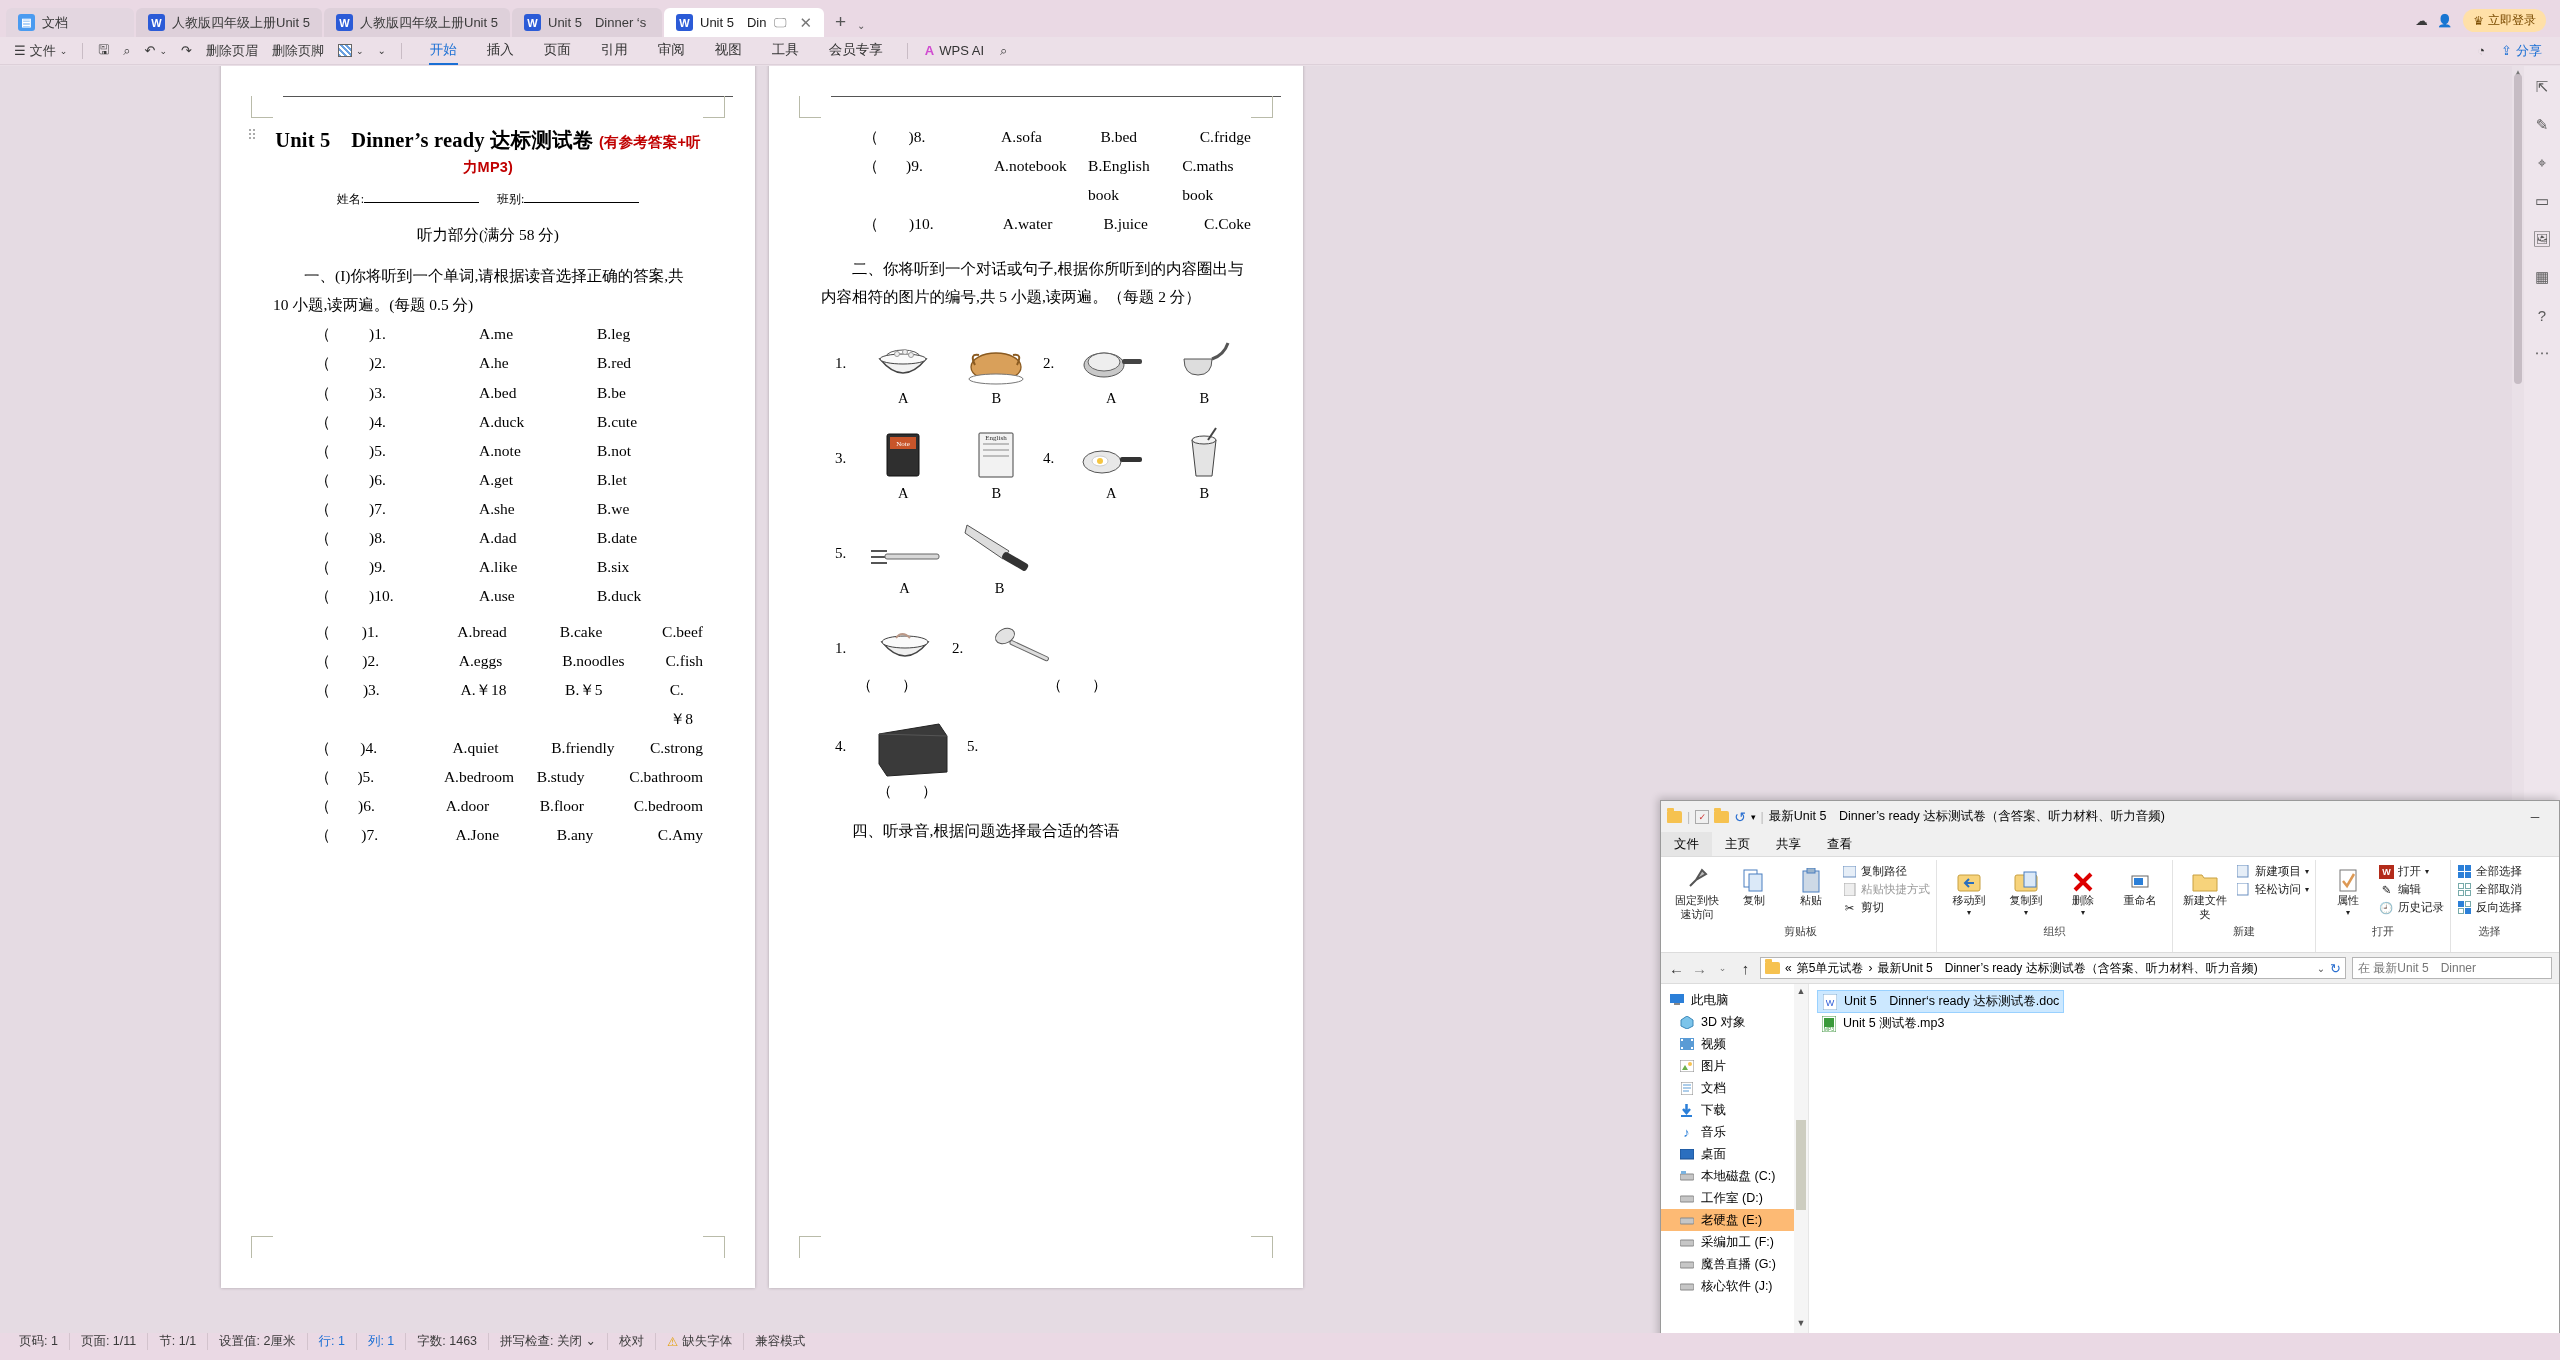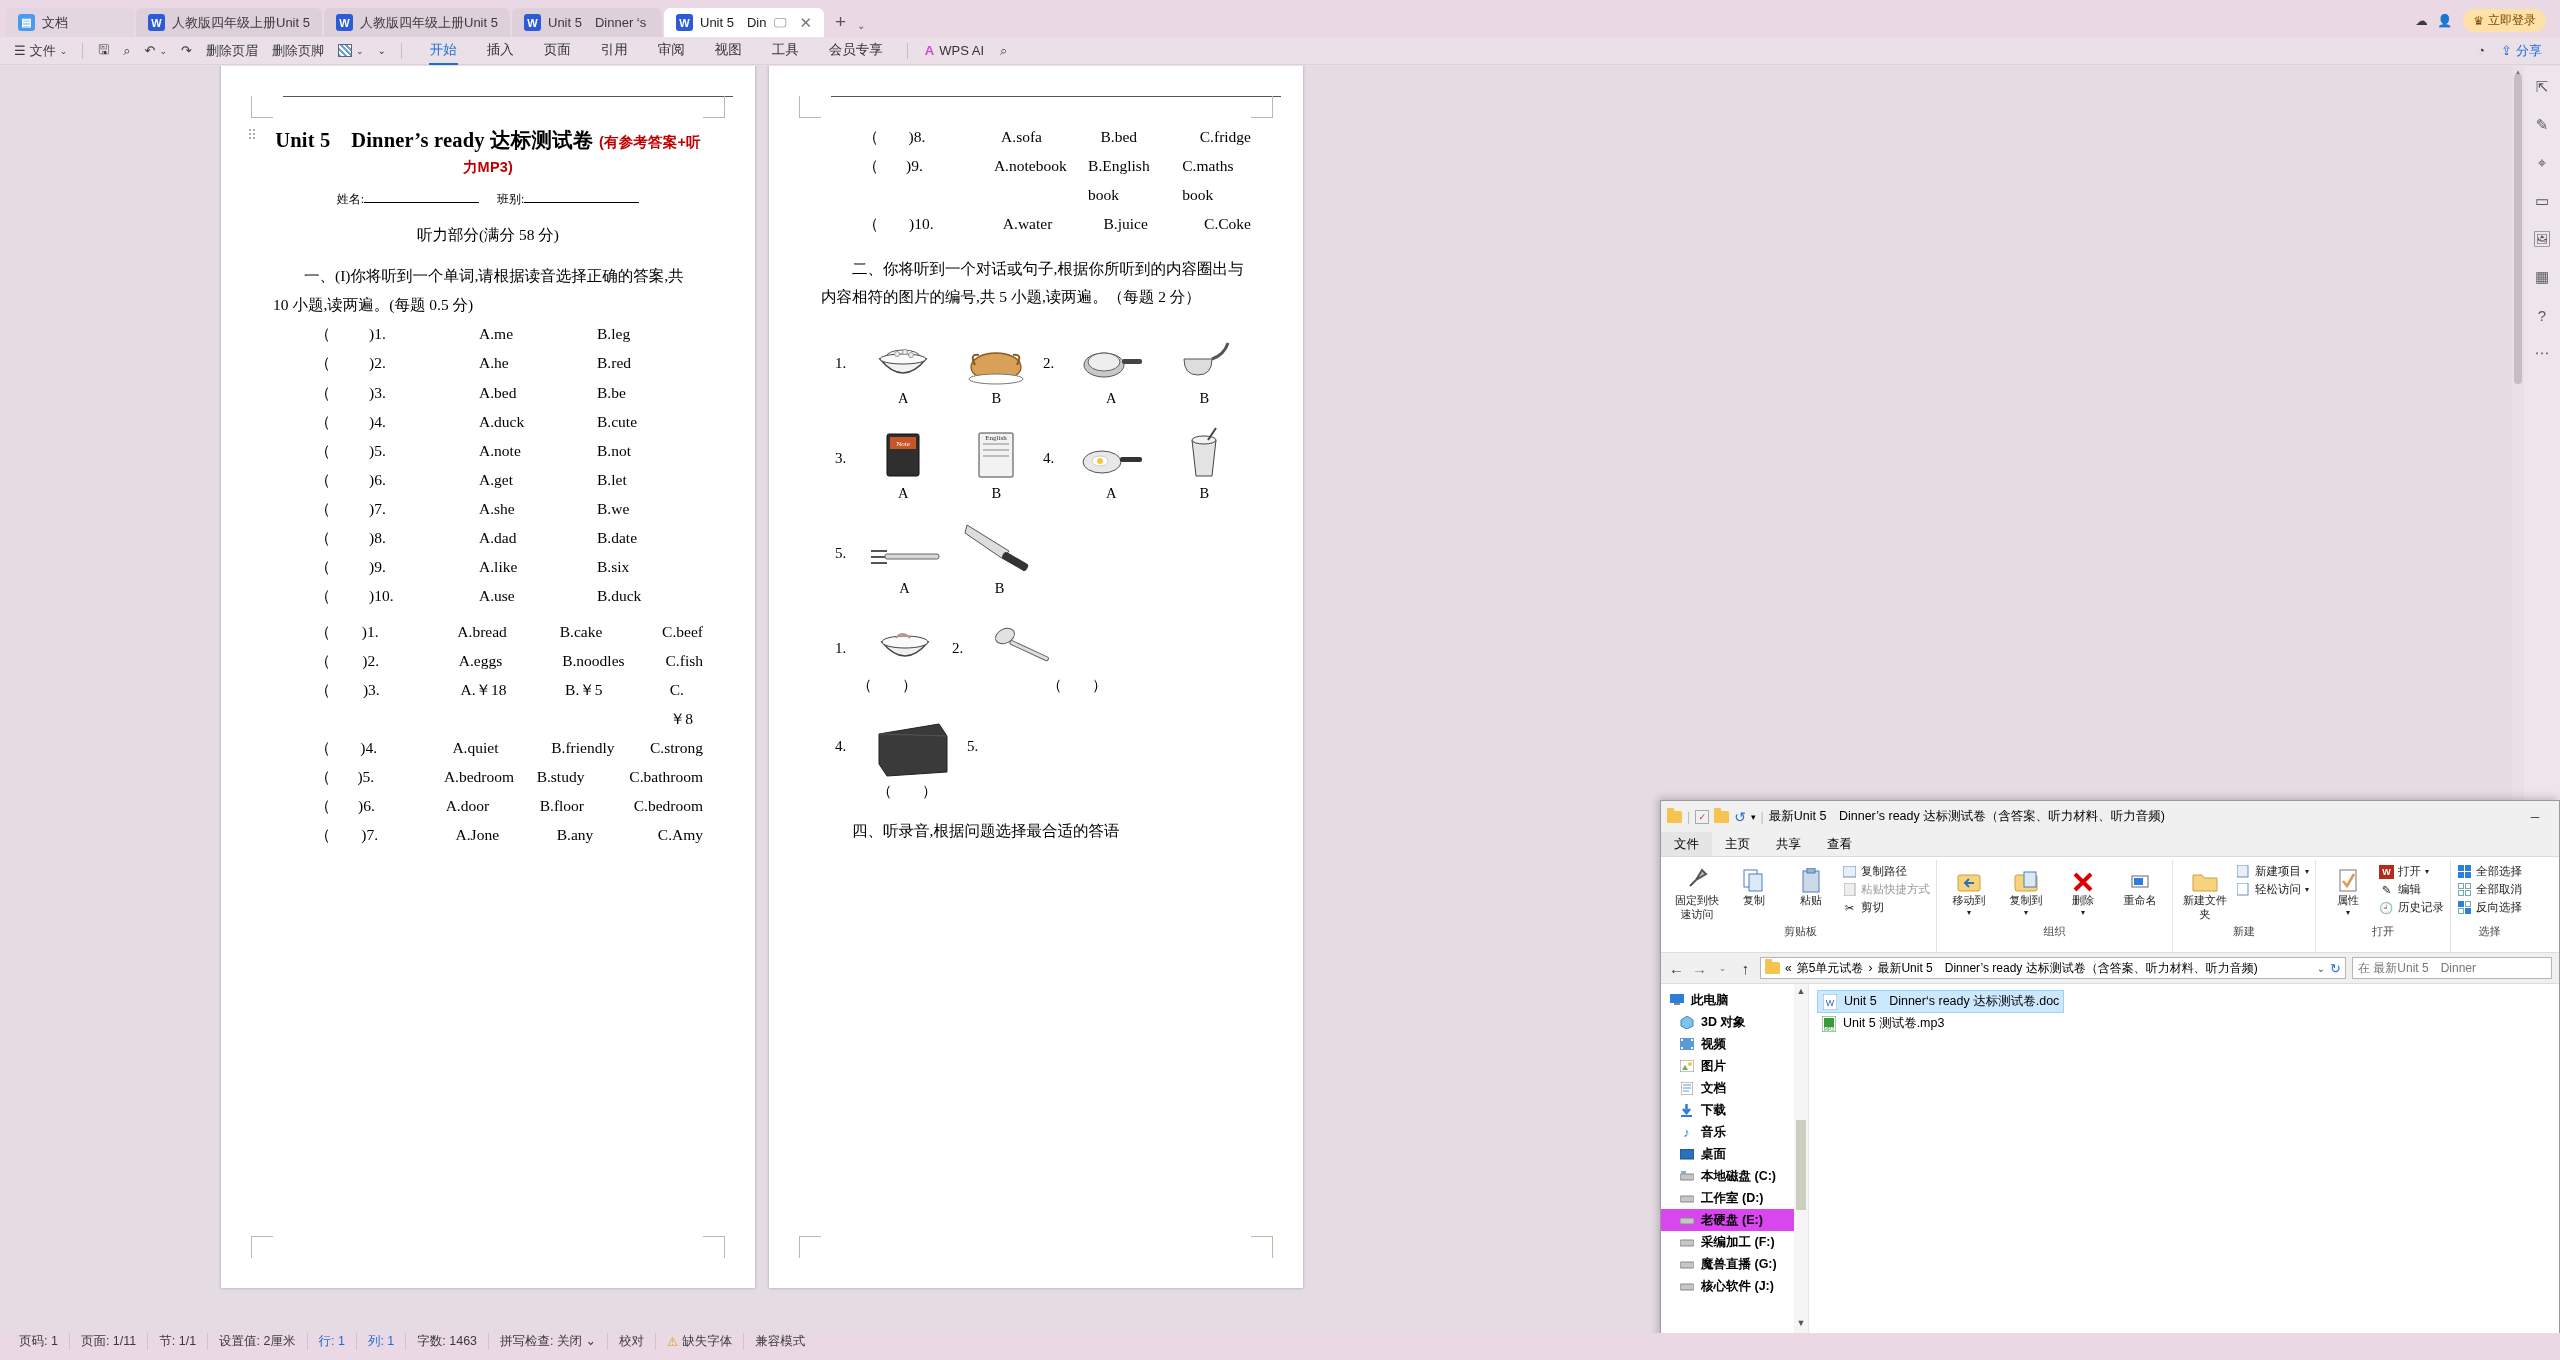--- a/index.html
+++ b/index.html
@@ -171,22 +171,22 @@
   }
   .addrbox .crumb { white-space:nowrap; }
   .addrbox .caret { margin-left:auto; color:#555; font-size:10px;}
   .searchbox {
     width:200px; height:22px; background:#fff; border:1px solid #b5b5b5;
     display:flex; align-items:center; padding:0 5px; font-size:12px; color:#777;
     overflow:hidden; white-space:nowrap;
   }
   .ex-body { flex:1; display:flex; background:#fff; border-top:1px solid #dcdcdc; overflow:hidden;}
   .ex-nav { width:148px; border-right:1px solid #e6e6e6; padding-top:5px; overflow:hidden; position:relative;}
-  .navitem { display:flex; align-items:center; gap:7px; padding:2.5px 6px 2.5px 18px; font-size:12.5px; white-space:nowrap;font-weight:bold;}
-  .navitem.sel { background:#d946ef; }
+  .navitem { display:flex; align-items:center; gap:7px; padding:2.5px 6px 2.5px 18px; font-size:12.5px; white-space:nowrap;}
+  .navitem.sel { background:#fdba74; }
   .navitem .ni { width:15px; height:14px; display:flex; align-items:center; justify-content:center; flex:0 0 auto;}
   .navscroll { position:absolute; right:0; top:0; bottom:0; width:14px; background:#f5f5f5; }
   .navscroll .thumb { position:absolute; left:2px; width:10px; top:136px; height:90px; background:#cdcdc0; }
   .navscroll .up, .navscroll .dn { position:absolute; left:0; width:14px; height:14px; text-align:center; font-size:9px; color:#555;}
   .navscroll .up { top:2px;} .navscroll .dn { bottom:2px;}
   .ex-files { flex:1; padding:6px 0 0 8px; }
   .fitem { display:flex; align-items:center; gap:6px; font-size:12.5px; padding:2px 4px; width:fit-content;}
   .fitem.sel { background:#cce8ff; border:1px solid #99d1ff; }
   .fi-ic { width:16px; height:17px; flex:0 0 auto; display:flex;align-items:center;justify-content:center;}
   .ex-status {

